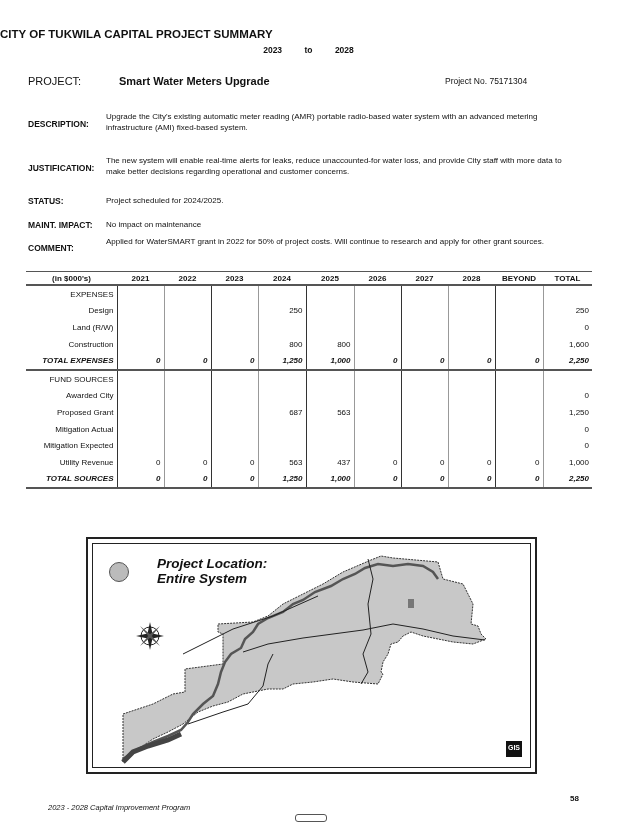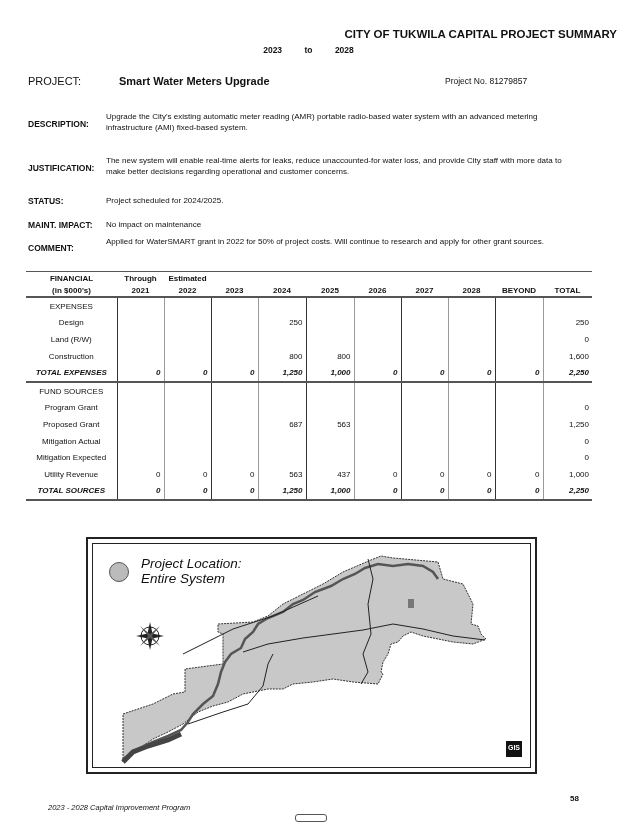--- a/index.html
+++ b/index.html
@@ -1,56 +1,56 @@
 <!DOCTYPE html>
 <html><head>
 <meta charset="utf-8">
 <style>
   html,body{margin:0;padding:0;background:#fff;}
   body{width:617px;height:826px;position:relative;overflow:hidden;font-family:"Liberation Sans",sans-serif;color:#111;}
   .abs{position:absolute;}
-  .title{left:0;width:617px;top:28px;text-align:right;font-weight:bold;font-size:11.5px;}
+  .title{left:0;width:617px;top:28px;text-align:left;font-weight:bold;font-size:11.5px;}
   .years{top:45px;left:0;width:617px;text-align:center;font-weight:bold;font-size:8.5px;}
   .years span{display:inline-block;margin:0 10px;}
   .lbl{left:28px;font-weight:bold;font-size:8.5px;}
   .val{left:106px;font-size:8px;line-height:11px;width:470px;}
   .proj-lbl{left:28px;top:75px;font-weight:normal;font-size:11px;}
   .proj-name{left:119px;top:75px;font-weight:bold;font-size:11px;}
   .proj-no{left:445px;top:76px;font-size:8.5px;}
   table.fin{position:absolute;left:26px;top:271px;width:566px;border-collapse:collapse;font-size:8px;}
   table.fin td, table.fin th{padding:0 3px;height:16.6px;}
   table.fin th{font-weight:bold;text-align:center;font-size:8px;height:12px;}
   table.fin thead tr:first-child th{border-top:1.5px solid #555;}
   table.fin thead tr:last-child th{border-bottom:2px solid #555;}
   table.fin td.n{text-align:right;border-left:1px solid #333;}
   table.fin td.n.g{border-left:1px solid #999;}
   table.fin tr.total td{font-weight:bold;border-bottom:2px solid #555;font-style:italic;}
-  table.fin td.first{text-align:center;white-space:nowrap;}
+  table.fin td.first{text-align:right;white-space:nowrap;}
   .mapbox{left:86px;top:537px;width:447px;height:233px;border:2px solid #222;background:#fff;}
   .mapinner{position:absolute;left:4px;top:4px;right:4px;bottom:4px;border:1.5px solid #222;}
-  .maptitle{position:absolute;left:48px;top:12px;font-weight:normal;font-style:italic;font-size:13.5px;line-height:15px;}
+  .maptitle{position:absolute;left:64px;top:12px;font-weight:bold;font-style:italic;font-size:13.5px;line-height:15px;}
   .seal{position:absolute;left:16px;top:18px;width:18px;height:18px;border-radius:50%;border:1px solid #555;background:#bbb;}
   .gis{position:absolute;right:8px;bottom:10px;width:16px;height:16px;background:#111;color:#fff;font-size:7px;font-weight:bold;text-align:center;line-height:13px;}
   .footer{left:48px;top:803px;font-style:italic;font-size:7.5px;}
   .pagenum{left:553px;top:794px;font-weight:bold;font-size:8px;padding-left:17px;}
   .flogo{left:295px;top:814px;width:30px;height:6px;border:1px solid #555;border-radius:3px;}
 </style>
 </head>
 <body>
 
 <div class="abs title">CITY OF TUKWILA CAPITAL PROJECT SUMMARY</div>
 <div class="abs years">
   <span>2023</span>
   <span>to</span>
   <span>2028</span>
 </div>
 
 <div class="abs proj-lbl">PROJECT:</div>
 <div class="abs proj-name">Smart Water Meters Upgrade</div>
-<div class="abs proj-no">Project  No.  81279857</div>
+<div class="abs proj-no">Project  No.  75171304</div>
 
 <div class="abs lbl" style="top:119px">DESCRIPTION:</div>
 <div class="abs val" style="top:111px">Upgrade the City's existing automatic meter reading (AMR) portable radio-based water system with an advanced metering infrastructure (AMI) fixed-based system.</div>
 
 <div class="abs lbl" style="top:163px">JUSTIFICATION:</div>
 <div class="abs val" style="top:155px">The new system will enable real-time alerts for leaks, reduce unaccounted-for water loss, and provide City staff with more data to make better decisions regarding operational and customer concerns.</div>
 
 <div class="abs lbl" style="top:196px">STATUS:</div>
 <div class="abs val" style="top:195px">Project scheduled for 2024/2025.</div>
 
@@ -68,33 +68,20 @@
       <col style="width:47px">
       <col style="width:48px">
       <col style="width:48px">
       <col style="width:47px">
       <col style="width:47px">
       <col style="width:47px">
       <col style="width:48px">
       <col style="width:49px">
   </colgroup>
   <thead>
-    <tr>
-      <th>FINANCIAL</th>
-      <th>Through</th>
-      <th>Estimated</th>
-      <th></th>
-        <th></th>
-        <th></th>
-        <th></th>
-        <th></th>
-        <th></th>
-        <th></th>
-        <th></th>
-    </tr>
     <tr>
       <th>(in $000's)</th>
       <th>2021</th>
       <th>2022</th>
       <th>2023</th>
       <th>2024</th>
       <th>2025</th>
       <th>2026</th>
       <th>2027</th>
       <th>2028</th>
@@ -177,21 +164,21 @@
         <td class="n"></td>
         <td class="n g"></td>
         <td class="n"></td>
         <td class="n g"></td>
         <td class="n"></td>
         <td class="n g"></td>
         <td class="n"></td>
         <td class="n g"></td>
       </tr>
       <tr>
-        <td class="first">Program Grant</td>
+        <td class="first">Awarded City</td>
         <td class="n"></td>
         <td class="n g"></td>
         <td class="n"></td>
         <td class="n g"></td>
         <td class="n"></td>
         <td class="n g"></td>
         <td class="n"></td>
         <td class="n g"></td>
         <td class="n"></td>
         <td class="n g">0</td>

